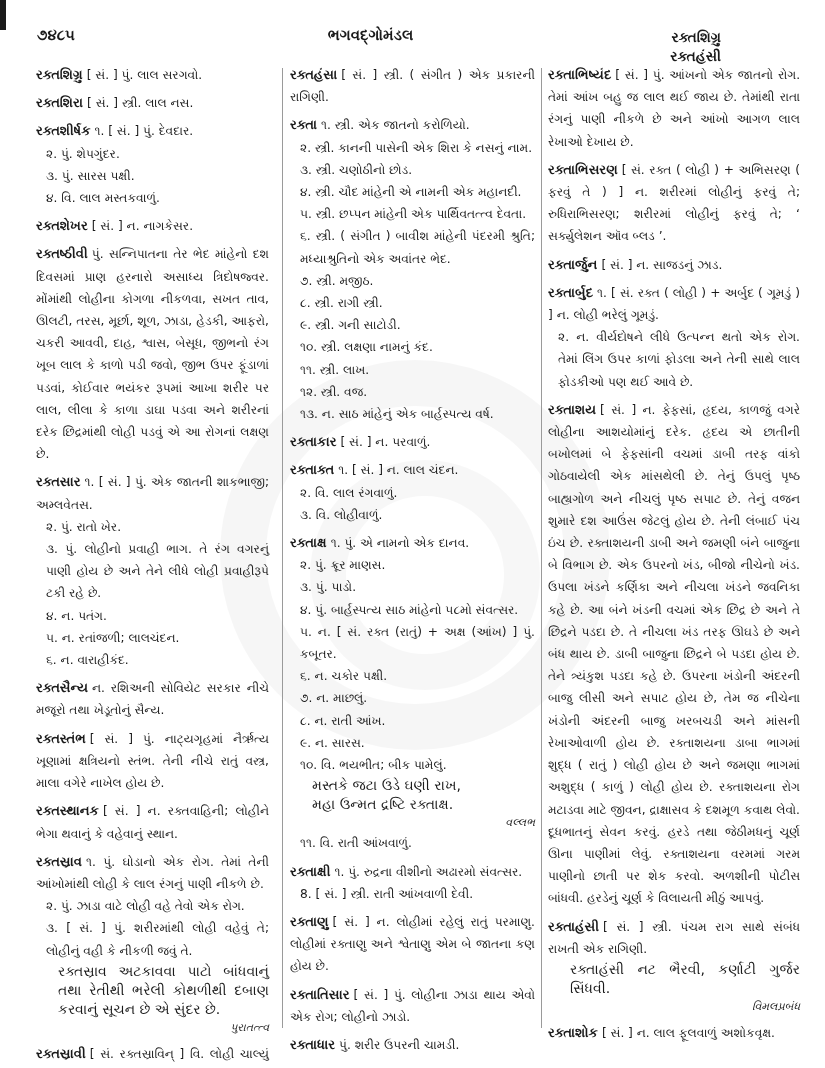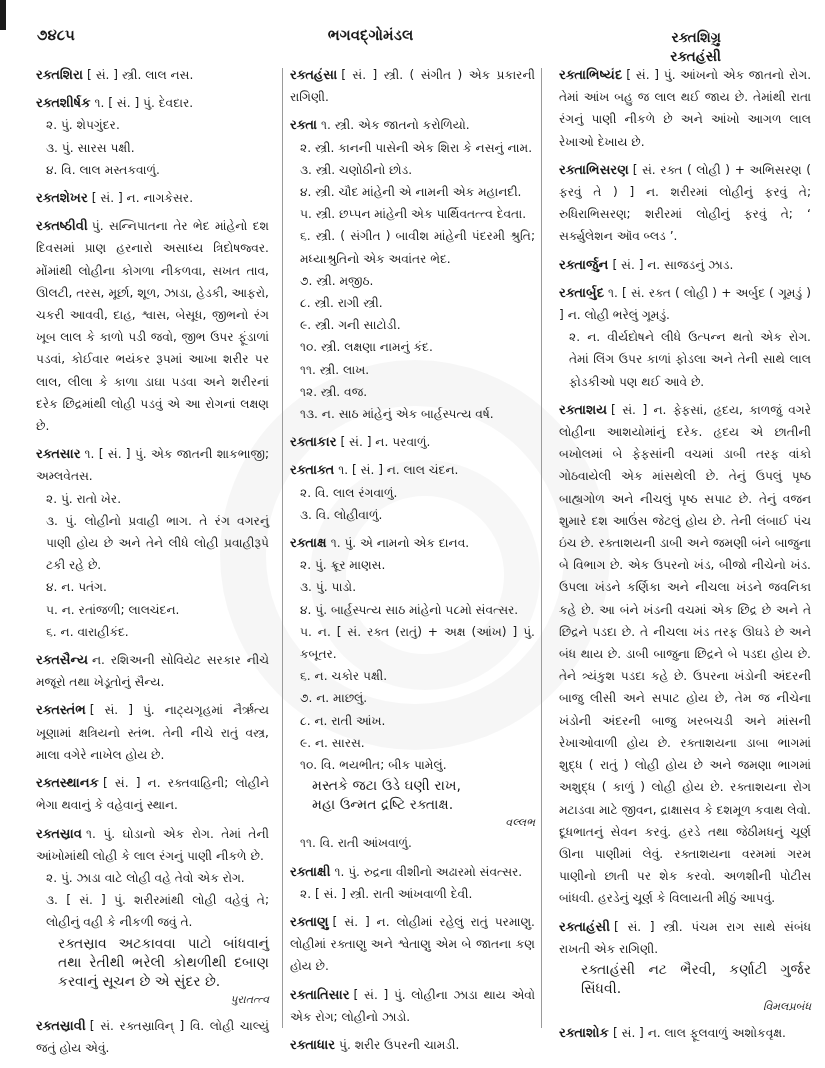--- a/index.html
+++ b/index.html
@@ -5,21 +5,21 @@
   html, body { margin:0; padding:0; background:#ffffff; }
   body { width:825px; height:1068px; position:relative; overflow:hidden; font-family:"DejaVu Sans", sans-serif; color:#1a1a1a; }
   .corner-mark { position:absolute; left:0; top:0; width:6px; height:30px; background:#1a1a1a; }
   .header { position:absolute; top:14px; left:0; width:741px; height:50px; }
   .page-num { position:absolute; left:37px; top:12px; font-size:15px; font-weight:bold; }
   .running-title { position:absolute; left:0; right:0; top:12px; text-align:center; font-size:15px; font-weight:bold; }
   .guide-words { position:absolute; right:20px; top:14px; text-align:right; font-size:14px; font-weight:bold; line-height:19px; }
   .col { position:absolute; top:64px; font-size:12.2px; line-height:22.2px; }
   .col-left { left:36px; width:233px; }
   .col-mid { left:290px; width:245px; }
-  .col-right { left:548px; width:252px;margin-left:11px; }
+  .col-right { left:548px; width:252px; }
   .rule { position:absolute; top:68px; width:1px; background:#9a9a9a; }
   .rule-1 { left:282px; height:960px; }
   .rule-2 { left:541px; height:960px; }
   .entry { margin:0 0 6px 0; text-align:justify; }
   .hw { font-weight:bold; font-size:13.2px; margin-right:4px; }
   .sense { display:block; padding-left:10px; text-align:justify; }
   .quote { display:block; padding-left:22px; font-size:14px; line-height:19px; }
   .attr { display:block; text-align:right; font-size:11px; line-height:18px;font-style:italic; }
   .watermark { position:absolute; left:220px; top:360px; width:390px; height:390px; border-radius:50%; border:46px solid rgba(0,0,0,0.035); box-sizing:border-box; pointer-events:none; }
   .watermark2 { position:absolute; left:310px; top:460px; width:230px; height:230px; border-radius:50%; border:36px solid rgba(0,0,0,0.03); box-sizing:border-box; pointer-events:none; }
@@ -37,38 +37,39 @@
   <div class="guide-words">
     <div>રક્તશિગ્રુ</div>
     <div>રક્તહંસી</div>
   </div>
 </div>
 
 <div class="rule rule-1"></div>
 <div class="rule rule-2"></div>
 
 <div class="col col-left">
+    <div class="entry"><span class="hw">રક્તશિગ્રુ</span><span>[ સં. ] પું. લાલ સરગવો.</span></div>
     <div class="entry"><span class="hw">રક્તશિરા</span><span>[ સં. ] સ્ત્રી. લાલ નસ.</span></div>
     <div class="entry"><span class="hw">રક્તશીર્ષક</span><span>૧. [ સં. ] પું. દેવદાર.</span><span class="sense">૨. પું. શેપગુંદર.</span><span class="sense">૩. પું. સારસ પક્ષી.</span><span class="sense">૪. વિ. લાલ મસ્તકવાળું.</span></div>
     <div class="entry"><span class="hw">રક્તશેખર</span><span>[ સં. ] ન. નાગકેસર.</span></div>
     <div class="entry"><span class="hw">રક્તષ્ઠીવી</span><span>પું. સન્નિપાતના તેર ભેદ માંહેનો દશ દિવસમાં પ્રાણ હરનારો અસાધ્ય ત્રિદોષજ્વર. મોંમાંથી લોહીના કોગળા નીકળવા, સખત તાવ, ઊલટી, તરસ, મૂર્છા, શૂળ, ઝાડા, હેડકી, આફરો, ચકરી આવવી, દાહ, શ્વાસ, બેસૂધ, જીભનો રંગ ખૂબ લાલ કે કાળો પડી જવો, જીભ ઉપર ફૂંડાળાં પડવાં, કોઈવાર ભયંકર રૂપમાં આખા શરીર પર લાલ, લીલા કે કાળા ડાઘા પડવા અને શરીરનાં દરેક છિદ્રમાંથી લોહી પડવું એ આ રોગનાં લક્ષણ છે.</span></div>
     <div class="entry"><span class="hw">રક્તસાર</span><span>૧. [ સં. ] પું. એક જાતની શાકભાજી; અમ્લવેતસ.</span><span class="sense">૨. પું. રાતો ખેર.</span><span class="sense">૩. પું. લોહીનો પ્રવાહી ભાગ. તે રંગ વગરનું પાણી હોય છે અને તેને લીધે લોહી પ્રવાહીરૂપે ટકી રહે છે.</span><span class="sense">૪. ન. પતંગ.</span><span class="sense">૫. ન. રતાંજળી; લાલચંદન.</span><span class="sense">૬. ન. વારાહીકંદ.</span></div>
     <div class="entry"><span class="hw">રક્તસૈન્ય</span><span>ન. રશિઅની સોવિયેટ સરકાર નીચે મજૂરો તથા ખેડૂતોનું સૈન્ય.</span></div>
     <div class="entry"><span class="hw">રક્તસ્તંભ</span><span>[ સં. ] પું. નાટ્યગૃહમાં નૈર્ઋત્ય ખૂણામાં ક્ષત્રિયનો સ્તંભ. તેની નીચે રાતું વસ્ત્ર, માલા વગેરે નાખેલ હોય છે.</span></div>
     <div class="entry"><span class="hw">રક્તસ્થાનક</span><span>[ સં. ] ન. રક્તવાહિની; લોહીને ભેગા થવાનું કે વહેવાનું સ્થાન.</span></div>
     <div class="entry"><span class="hw">રક્તસ્રાવ</span><span>૧. પું. ઘોડાનો એક રોગ. તેમાં તેની આંખોમાંથી લોહી કે લાલ રંગનું પાણી નીકળે છે.</span><span class="sense">૨. પું. ઝાડા વાટે લોહી વહે તેવો એક રોગ.</span><span class="sense">૩. [ સં. ] પું. શરીરમાંથી લોહી વહેવું તે; લોહીનું વહી કે નીકળી જવું તે.</span><span class="quote">રક્તસ્રાવ અટકાવવા પાટો બાંધવાનું તથા રેતીથી ભરેલી કોથળીથી દબાણ કરવાનું સૂચન છે એ સુંદર છે.</span><span class="attr">પુરાતત્ત્વ</span></div>
     <div class="entry"><span class="hw">રક્તસ્રાવી</span><span>[ સં. રક્તસ્રાવિન્ ] વિ. લોહી ચાલ્યું જતું હોય એવું.</span></div>
   </div>
 <div class="col col-mid">
     <div class="entry"><span class="hw">રક્તહંસા</span><span>[ સં. ] સ્ત્રી. ( સંગીત ) એક પ્રકારની રાગિણી.</span></div>
     <div class="entry"><span class="hw">રક્તા</span><span>૧. સ્ત્રી. એક જાતનો કરોળિયો.</span><span class="sense">૨. સ્ત્રી. કાનની પાસેની એક શિરા કે નસનું નામ.</span><span class="sense">૩. સ્ત્રી. ચણોઠીનો છોડ.</span><span class="sense">૪. સ્ત્રી. ચૌદ માંહેની એ નામની એક મહાનદી.</span><span class="sense">૫. સ્ત્રી. છપ્પન માંહેની એક પાર્થિવતત્ત્વ દેવતા.</span><span class="sense">૬. સ્ત્રી. ( સંગીત ) બાવીશ માંહેની પંદરમી શ્રુતિ; મધ્યાશ્રુતિનો એક અવાંતર ભેદ.</span><span class="sense">૭. સ્ત્રી. મજીઠ.</span><span class="sense">૮. સ્ત્રી. રાગી સ્ત્રી.</span><span class="sense">૯. સ્ત્રી. ગની સાટોડી.</span><span class="sense">૧૦. સ્ત્રી. લક્ષણા નામનું કંદ.</span><span class="sense">૧૧. સ્ત્રી. લાખ.</span><span class="sense">૧૨. સ્ત્રી. વજ.</span><span class="sense">૧૩. ન. સાઠ માંહેનું એક બાર્હસ્પત્ય વર્ષ.</span></div>
     <div class="entry"><span class="hw">રક્તાકાર</span><span>[ સં. ] ન. પરવાળું.</span></div>
     <div class="entry"><span class="hw">રક્તાક્ત</span><span>૧. [ સં. ] ન. લાલ ચંદન.</span><span class="sense">૨. વિ. લાલ રંગવાળું.</span><span class="sense">૩. વિ. લોહીવાળું.</span></div>
     <div class="entry"><span class="hw">રક્તાક્ષ</span><span>૧. પું. એ નામનો એક દાનવ.</span><span class="sense">૨. પું. ક્રૂર માણસ.</span><span class="sense">૩. પું. પાડો.</span><span class="sense">૪. પું. બાર્હસ્પત્ય સાઠ માંહેનો ૫૮મો સંવત્સર.</span><span class="sense">૫. ન. [ સં. રક્ત (રાતું) + અક્ષ (આંખ) ] પું. કબૂતર.</span><span class="sense">૬. ન. ચકોર પક્ષી.</span><span class="sense">૭. ન. માછલું.</span><span class="sense">૮. ન. રાતી આંખ.</span><span class="sense">૯. ન. સારસ.</span><span class="sense">૧૦. વિ. ભયભીત; બીક પામેલું.</span><span class="quote">મસ્તકે જટા ઉડે ઘણી રાખ,</span><span class="quote">મહા ઉન્મત દ્રષ્ટિ રક્તાક્ષ.</span><span class="attr">વલ્લભ</span><span class="sense">૧૧. વિ. રાતી આંખવાળું.</span></div>
-    <div class="entry"><span class="hw">રક્તાક્ષી</span><span>૧. પું. રુદ્રના વીશીનો અઢારમો સંવત્સર.</span><span class="sense">૨. [ સં. ] સ્ત્રી. રાતી આંખવાળી દેવી.</span></div>
+    <div class="entry"><span class="hw">રક્તાક્ષી</span><span>૧. પું. રુદ્રના વીશીનો અઢારમો સંવત્સર.</span><span class="sense">8. [ સં. ] સ્ત્રી. રાતી આંખવાળી દેવી.</span></div>
     <div class="entry"><span class="hw">રક્તાણુ</span><span>[ સં. ] ન. લોહીમાં રહેલું રાતું પરમાણુ. લોહીમાં રક્તાણુ અને શ્વેતાણુ એમ બે જાતના કણ હોય છે.</span></div>
     <div class="entry"><span class="hw">રક્તાતિસાર</span><span>[ સં. ] પું. લોહીના ઝાડા થાય એવો એક રોગ; લોહીનો ઝાડો.</span></div>
     <div class="entry"><span class="hw">રક્તાધાર</span><span>પું. શરીર ઉપરની ચામડી.</span></div>
   </div>
 <div class="col col-right">
     <div class="entry"><span class="hw">રક્તાભિષ્યંદ</span><span>[ સં. ] પું. આંખનો એક જાતનો રોગ. તેમાં આંખ બહુ જ લાલ થઈ જાય છે. તેમાંથી રાતા રંગનું પાણી નીકળે છે અને આંખો આગળ લાલ રેખાઓ દેખાય છે.</span></div>
     <div class="entry"><span class="hw">રક્તાભિસરણ</span><span>[ સં. રક્ત ( લોહી ) + અભિસરણ ( ફરવું તે ) ] ન. શરીરમાં લોહીનું ફરવું તે; રુધિરાભિસરણ; શરીરમાં લોહીનું ફરવું તે; ‘ સર્ક્યુલેશન ઑવ બ્લડ ’.</span></div>
     <div class="entry"><span class="hw">રક્તાર્જુન</span><span>[ સં. ] ન. સાજડનું ઝાડ.</span></div>
     <div class="entry"><span class="hw">રક્તાર્બુદ</span><span>૧. [ સં. રક્ત ( લોહી ) + અર્બુદ ( ગૂમડું ) ] ન. લોહી ભરેલું ગૂમડું.</span><span class="sense">૨. ન. વીર્યદોષને લીધે ઉત્પન્ન થતો એક રોગ. તેમાં લિંગ ઉપર કાળાં ફોડલા અને તેની સાથે લાલ ફોડકીઓ પણ થઈ આવે છે.</span></div>
     <div class="entry"><span class="hw">રક્તાશય</span><span>[ સં. ] ન. ફેફસાં, હૃદય, કાળજું વગરે લોહીના આશયોમાંનું દરેક. હૃદય એ છાતીની બખોલમાં બે ફેફસાંની વચમાં ડાબી તરફ વાંકો ગોઠવાયેલી એક માંસથેલી છે. તેનું ઉપલું પૃષ્ઠ બાહ્યગોળ અને નીચલું પૃષ્ઠ સપાટ છે. તેનું વજન શુમારે દશ આઉંસ જેટલું હોય છે. તેની લંબાઈ પંચ ઇંચ છે. રક્તાશયની ડાબી અને જમણી બંને બાજુના બે વિભાગ છે. એક ઉપરનો ખંડ, બીજો નીચેનો ખંડ. ઉપલા ખંડને કર્ણિકા અને નીચલા ખંડને જવનિકા કહે છે. આ બંને ખંડની વચમાં એક છિદ્ર છે અને તે છિદ્રને પડદા છે. તે નીચલા ખંડ તરફ ઊઘડે છે અને બંધ થાય છે. ડાબી બાજુના છિદ્રને બે પડદા હોય છે. તેને ત્ર્યંકુશ પડદા કહે છે. ઉપરના ખંડોની અંદરની બાજુ લીસી અને સપાટ હોય છે, તેમ જ નીચેના ખંડોની અંદરની બાજુ ખરબચડી અને માંસની રેખાઓવાળી હોય છે. રક્તાશયના ડાબા ભાગમાં શુદ્ધ ( રાતું ) લોહી હોય છે અને જમણા ભાગમાં અશુદ્ધ ( કાળું ) લોહી હોય છે. રક્તાશયના રોગ મટાડવા માટે જીવન, દ્રાક્ષાસવ કે દશમૂળ કવાથ લેવો. દૂધભાતનું સેવન કરવું. હરડે તથા જેઠીમધનું ચૂર્ણ ઊના પાણીમાં લેવું. રક્તાશયના વરમમાં ગરમ પાણીનો છાતી પર શેક કરવો. અળશીની પોટીસ બાંધવી. હરડેનું ચૂર્ણ કે વિલાયતી મીઠું આપવું.</span></div>

